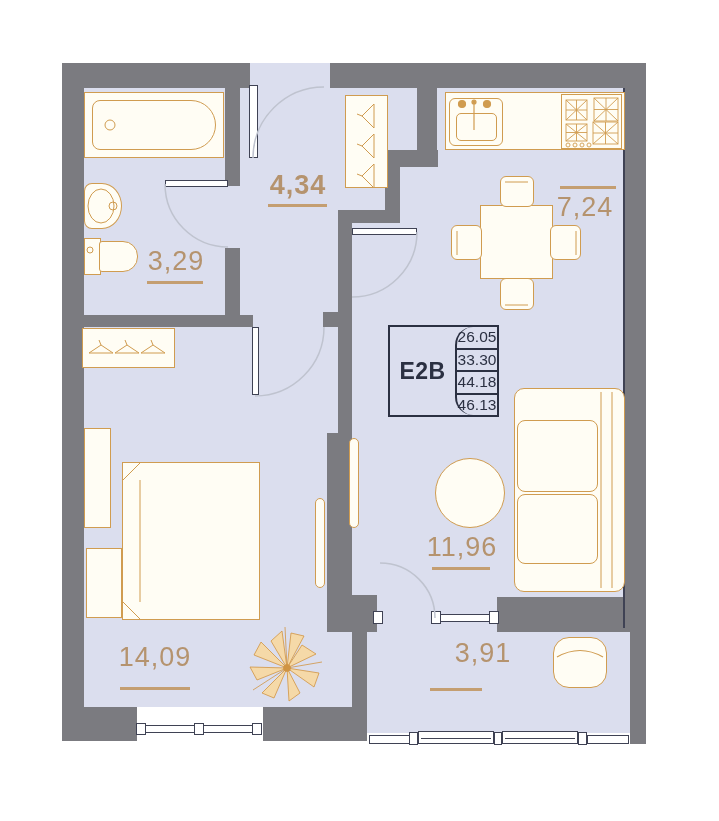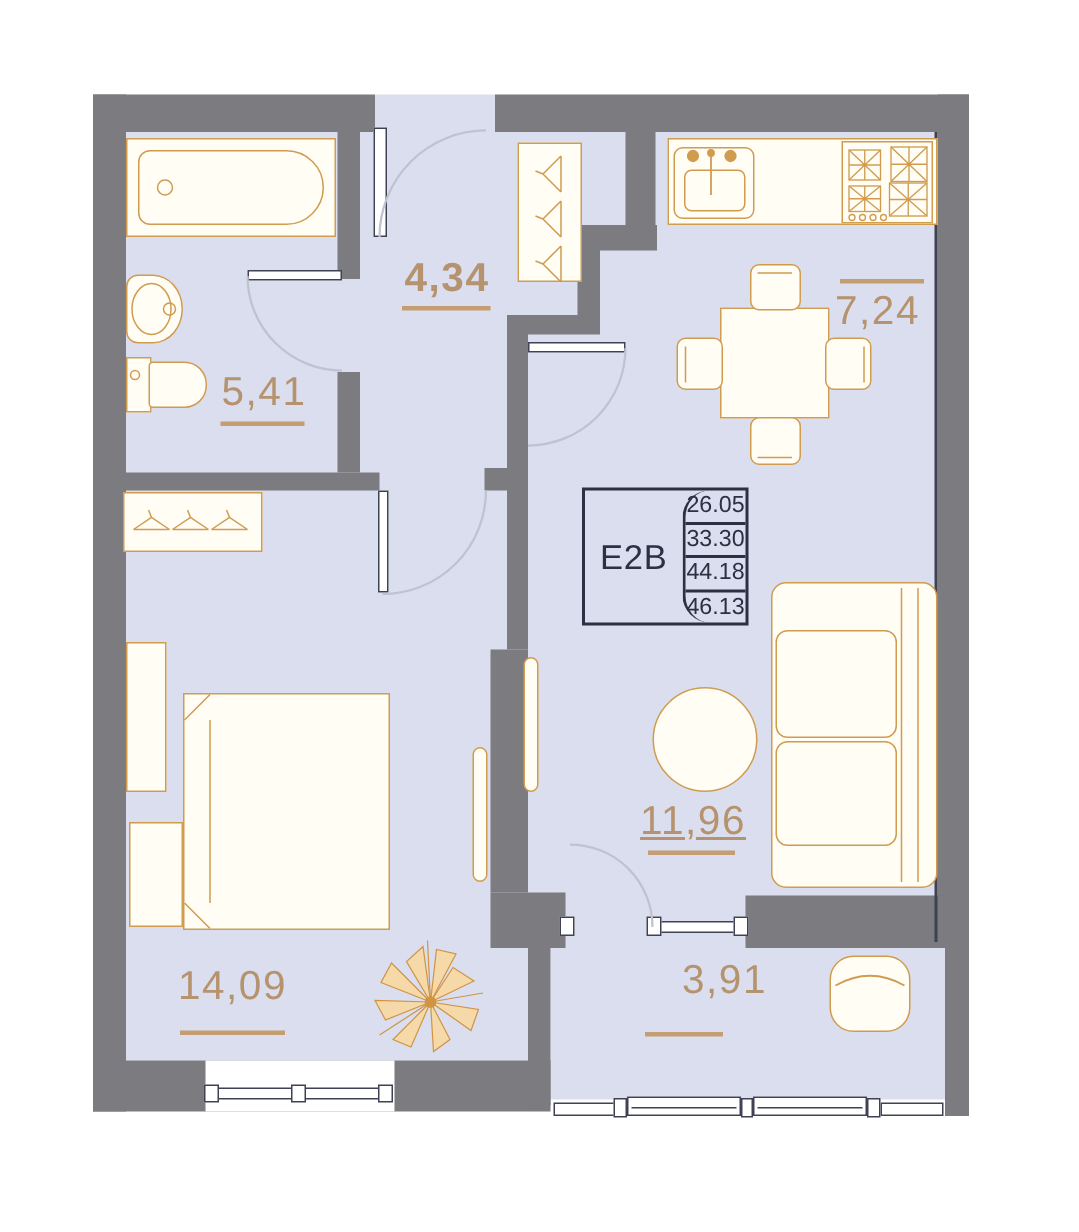--- a/index.html
+++ b/index.html
@@ -11,21 +11,21 @@
   .edge{position:absolute;background:#3f4254;}
   .furn{position:absolute;background:#fffdf4;border:1px solid #d09c50;box-sizing:border-box;}
   .frame{position:absolute;background:#ffffff;border:1px solid #3f4254;box-sizing:border-box;}
   .glz{position:absolute;background:#ffffff;border:1px solid #3f4254;box-sizing:border-box;}
   .glz .mid{position:absolute;left:2px;right:2px;top:50%;height:1px;background:#3f4254;}
   .label{position:absolute;color:#b5936e;font-size:27px;letter-spacing:1px;line-height:1;
          transform:translateX(-50%);white-space:nowrap;}
   .rule{position:absolute;height:3px;background:#c49e71;}
   .unitbox{position:absolute;display:flex;border:2px solid #2b3042;color:#2b3042;}
   .unitcode{width:65px;display:flex;align-items:center;justify-content:center;
-            font-size:23px;letter-spacing:0.5px;}
+            font-size:23px;letter-spacing:0.5px;font-weight:bold;}
   .unitstats{flex:1;display:flex;flex-direction:column;border-left:2px solid #2b3042;border-radius:18px;}
   .stat{flex:1;display:flex;align-items:center;justify-content:center;font-size:15.5px;}
   .stat + .stat{border-top:2px solid #2b3042;}
   svg{position:absolute;left:0;top:0;}
 </style>
 </head>
 <body>
 
 <div class="plan">
 
@@ -180,27 +180,27 @@
       <path d="M287,668 L289,701 L300,693 Z"></path>
       <path d="M287,668 L314,687 L319,673 Z"></path>
       <path d="M287,668 L322,662 M287,668 L285,627 M287,668 L253,690" fill="none"></path>
       <circle cx="287" cy="668" r="3.5" fill="#d09443"></circle>
     </g>
   </svg>
 
   <div class="label" style="left:298px;top:172px;font-weight:bold;">4,34</div>
   <div class="rule" style="left:268px;top:204px;width:59px;"></div>
 
-  <div class="label" style="left:176px;top:248px;">5,41</div>
+  <div class="label" style="left:176px;top:248px;">3,29</div>
   <div class="rule" style="left:147px;top:281px;width:56px;"></div>
 
   <div class="label" style="left:585px;top:158px;margin-top:36px;">7,24</div>
   <div class="rule" style="left:560px;top:186px;width:56px;"></div>
 
-  <div class="label" style="left:462px;top:534px;text-decoration:underline;">11,96</div>
+  <div class="label" style="left:462px;top:534px;">11,96</div>
   <div class="rule" style="left:432px;top:567px;width:58px;"></div>
 
   <div class="label" style="left:155px;top:644px;">14,09</div>
   <div class="rule" style="left:120px;top:687px;width:70px;"></div>
 
   <div class="label" style="left:452px;top:640px;margin-left:31px;">3,91</div>
   <div class="rule" style="left:430px;top:688px;width:52px;"></div>
 
   <div class="unitbox" style="left:388px;top:325px;width:107px;height:88px;">
     <div class="unitcode">E2B</div>

